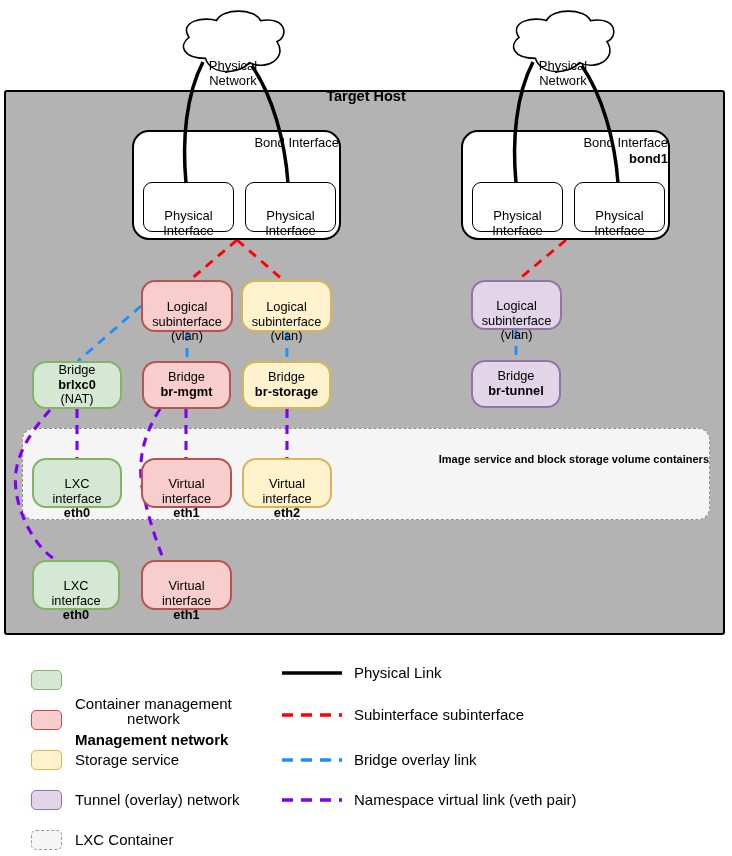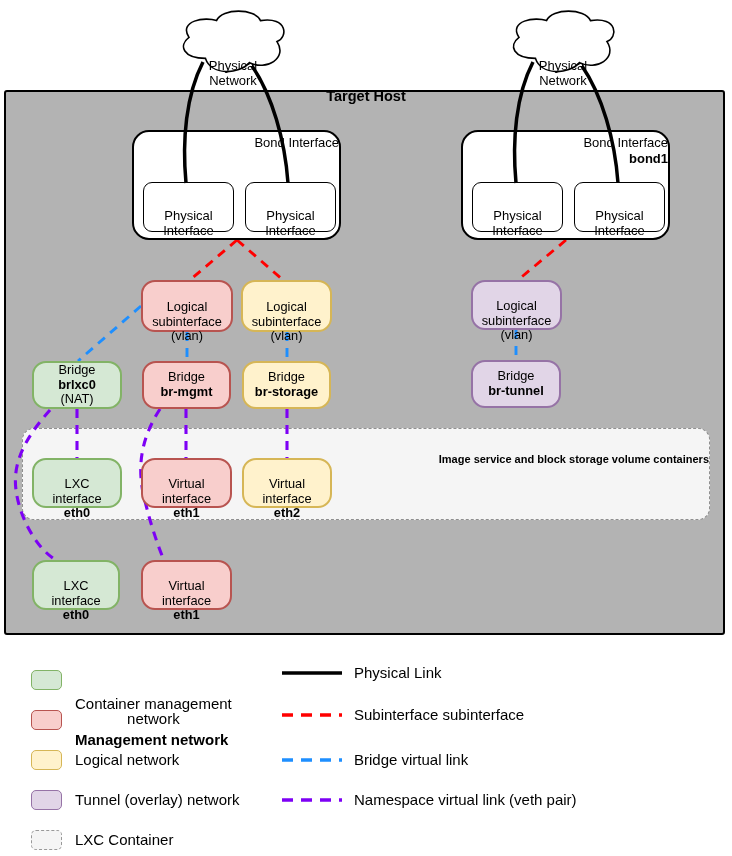--- a/index.html
+++ b/index.html
@@ -198,26 +198,26 @@
 Network</div>
 
   <div class="abs swatch sw-green" style="left:31px;top:670px;"></div>
   <div class="abs leg-label preline" style="left:75px;top:665px;">Container management
 network</div>
 
   <div class="abs swatch sw-red" style="left:31px;top:710px;"></div>
   <div class="abs leg-label" style="left:75px;top:733px;font-weight:bold;">Management network</div>
 
   <div class="abs swatch sw-yellow" style="left:31px;top:750px;"></div>
-  <div class="abs leg-label" style="left:75px;top:753px;">Logical network</div>
+  <div class="abs leg-label" style="left:75px;top:753px;">Storage service</div>
 
   <div class="abs swatch sw-purple" style="left:31px;top:790px;"></div>
   <div class="abs leg-label" style="left:75px;top:793px;">Tunnel (overlay) network</div>
 
   <div class="abs swatch sw-lxc" style="left:31px;top:830px;"></div>
   <div class="abs leg-label" style="left:75px;top:833px;">LXC Container</div>
 
   <div class="abs leg-label" style="left:354px;top:666px;">Physical Link</div>
   <div class="abs leg-label" style="left:354px;top:708px;">Subinterface subinterface</div>
-  <div class="abs leg-label" style="left:354px;top:753px;">Bridge virtual link</div>
+  <div class="abs leg-label" style="left:354px;top:753px;">Bridge overlay link</div>
   <div class="abs leg-label" style="left:354px;top:793px;">Namespace virtual link (veth pair)</div>
 
 </div>
 
 </body></html>

